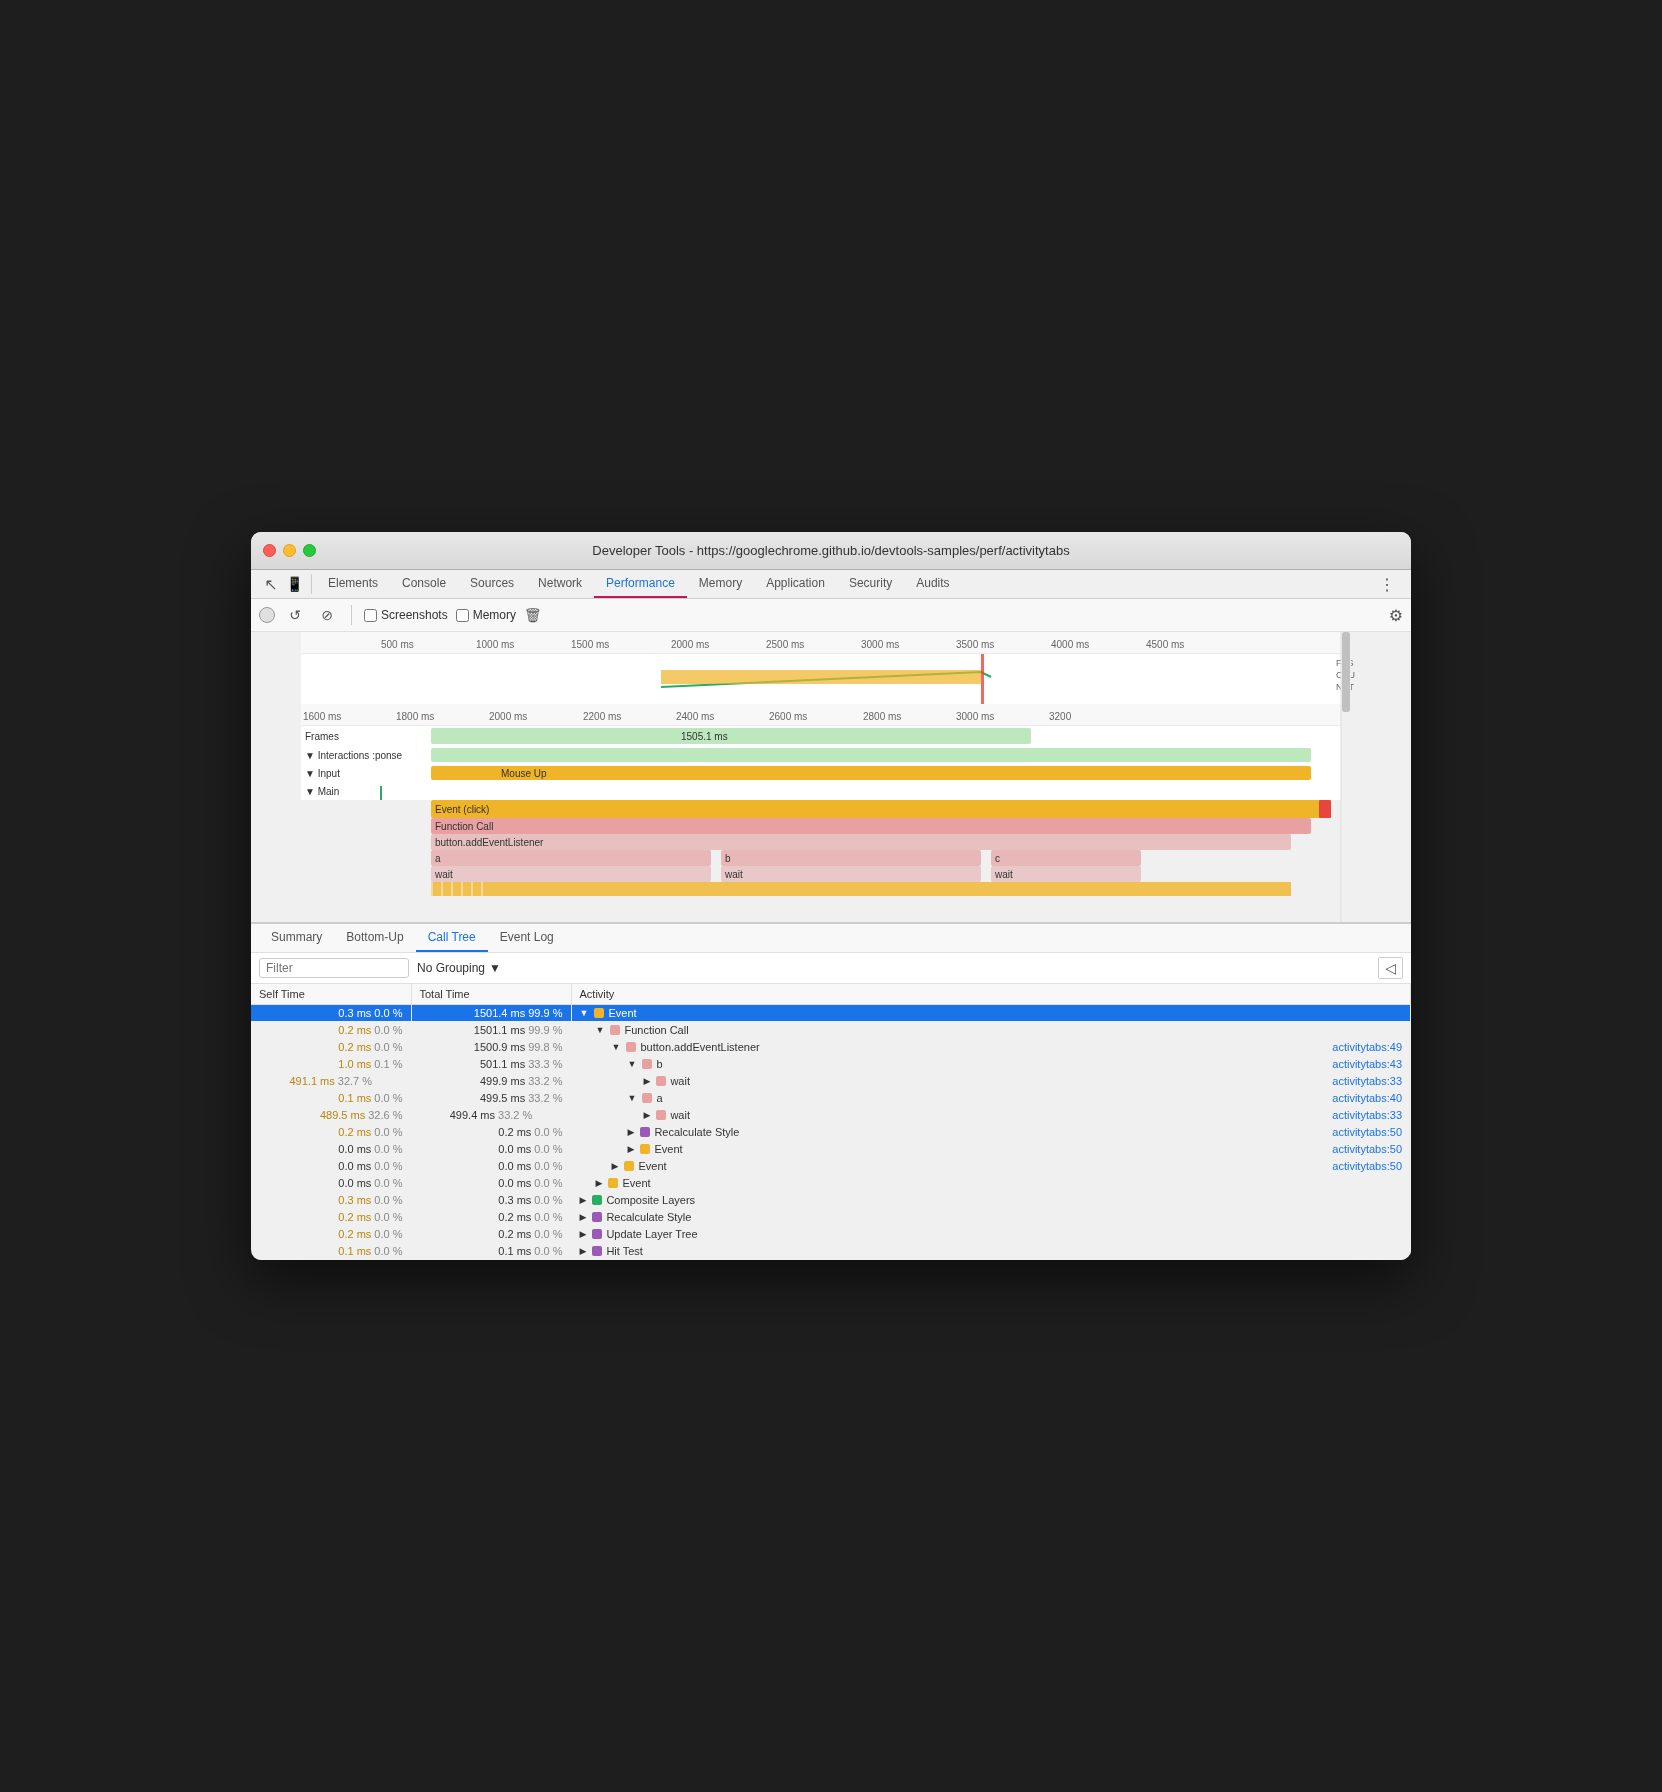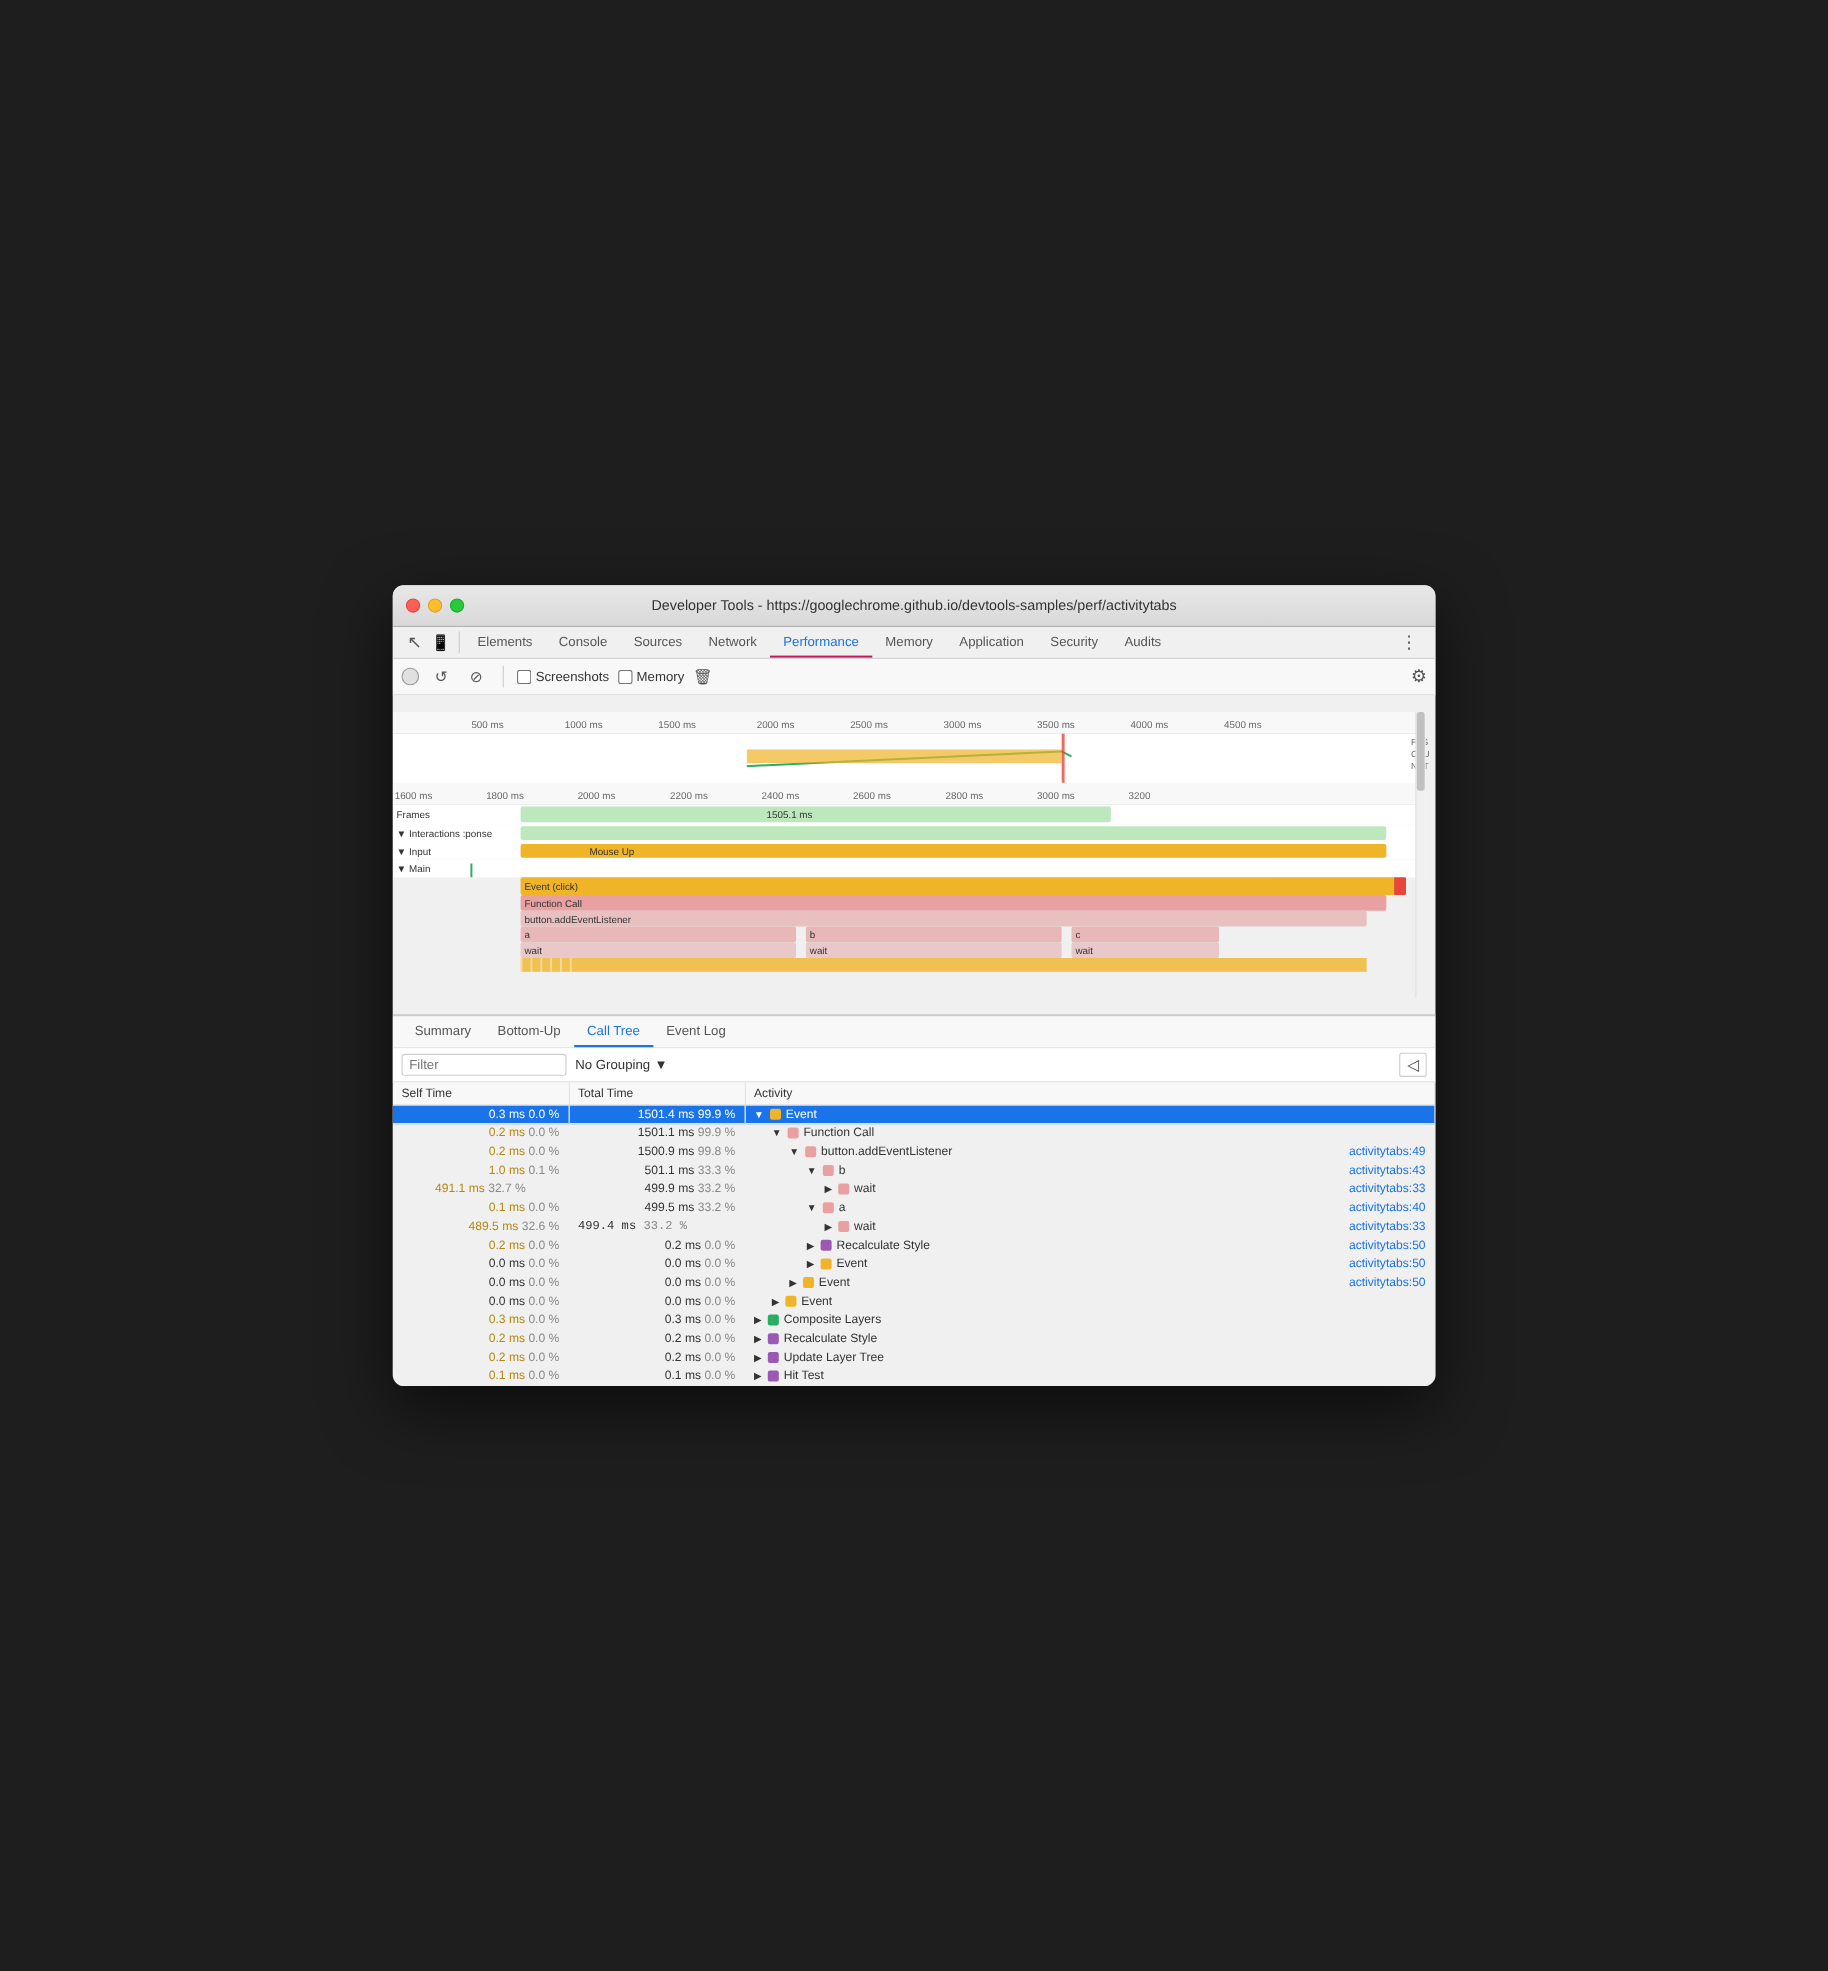--- a/index.html
+++ b/index.html
@@ -5,21 +5,21 @@
     * { box-sizing: border-box; margin: 0; padding: 0; }
     body {
       background: #1e1e1e;
       display: flex;
       justify-content: center;
       align-items: center;
       min-height: 100vh;
       font-family: -apple-system, BlinkMacSystemFont, 'Helvetica Neue', sans-serif;
     }
     .window {
-      width: 948px;
+      width: 1160px;
       background: #f0f0f0;
       border-radius: 10px;
       box-shadow: 0 20px 60px rgba(0,0,0,0.6);
       overflow: hidden;
     }
     
     .titlebar {
       background: linear-gradient(to bottom, #e8e8e8, #d8d8d8);
       height: 38px;
       display: flex;
@@ -480,21 +480,21 @@
                 <div class="activity-cell" style="padding-left: 48px;">
                   <span class="expand-tri" style="margin-right: 2px;">▼</span>
                   <span class="color-dot" style="background-color: rgb(232, 160, 160);"></span>
                   <span>a</span>
                   <span class="link-cell" style="margin-left: auto; cursor: pointer;">activitytabs:40</span>
                 </div>
               </td>
             </tr>
             <tr>
               <td style="text-align: right;"><span class="td-yellow">489.5 ms </span><span class="td-gray">32.6 %</span></td>
-              <td style="text-align: left; font-family: Liberation Mono, monospace;"><span>499.4 ms </span><span class="td-gray">33.2 %</span></td>
+              <td style="text-align: center;"><span>499.4 ms </span><span class="td-gray">33.2 %</span></td>
               <td>
                 <div class="activity-cell" style="padding-left: 64px;">
                   <span class="expand-tri" style="margin-right: 2px;">▶</span>
                   <span class="color-dot" style="background-color: rgb(232, 160, 160);"></span>
                   <span>wait</span>
                   <span class="link-cell" style="margin-left: auto; cursor: pointer;">activitytabs:33</span>
                 </div>
               </td>
             </tr>
             <tr>

